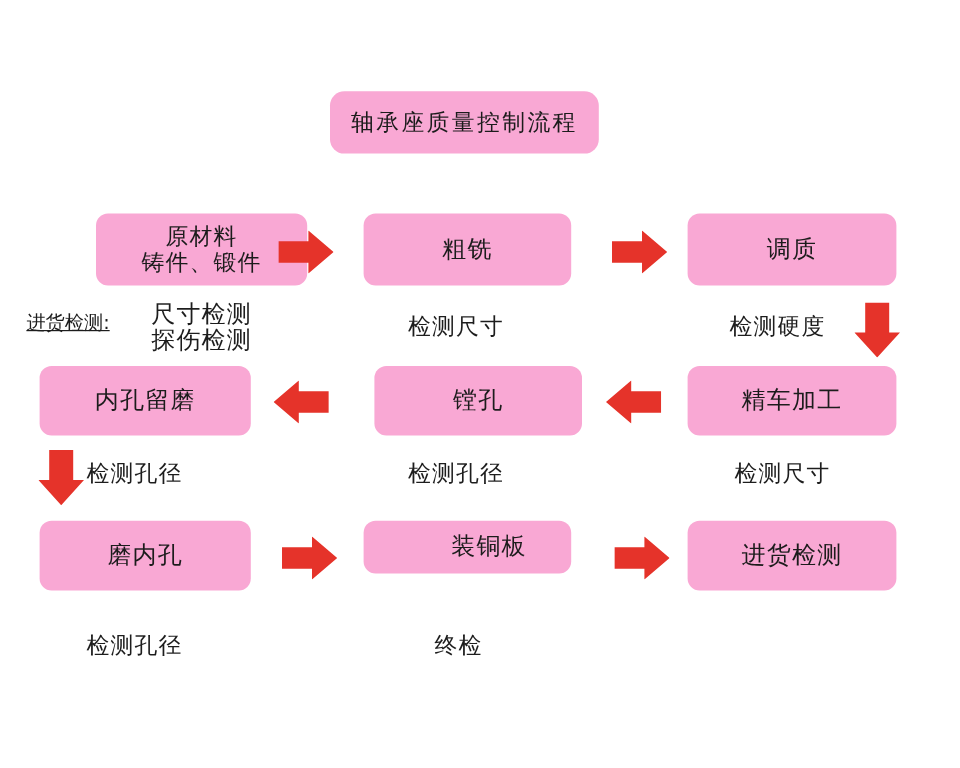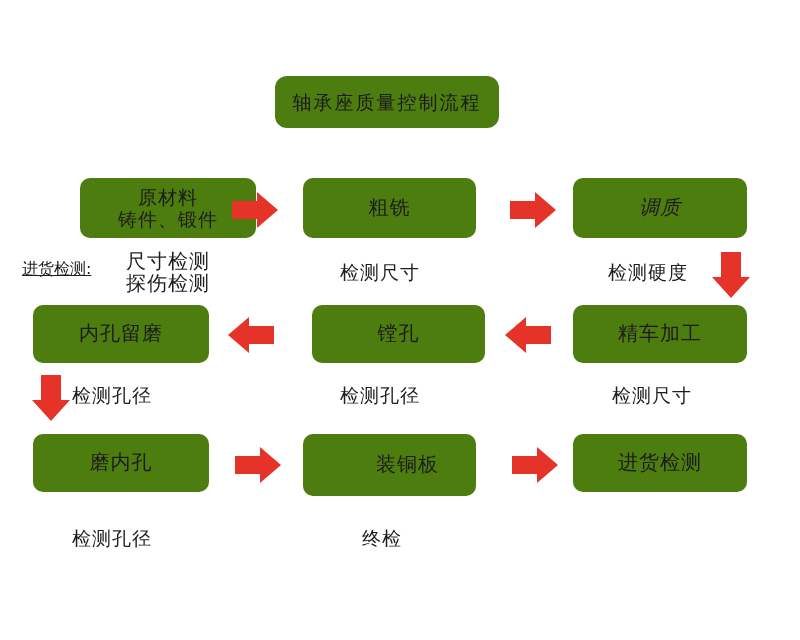--- a/index.html
+++ b/index.html
@@ -17,21 +17,21 @@
   #canvas {
     position: relative;
     width: 800px;
     height: 640px;
     background: #ffffff;
   }
 
   
   .node {
     position: absolute;
-    background: #4d7c0f;
+    background: #f9a8d4;
     border-radius: 10px;
     display: flex;
     align-items: center;
     justify-content: center;
     text-align: center;
     color: #1c1c1c;
     font-size: 20px;
     line-height: 1.16;
     letter-spacing: 1px;
     box-sizing: border-box;
@@ -89,21 +89,21 @@
   </div>
 
   <div class="node" style="left:303px; top:178px; width:173px; height:60px;">粗铣</div>
 
   <div class="arrow" style="left:510px; top:192px;">
     <svg width="46" height="36" viewBox="0 0 46 36" aria-hidden="true">
       <polygon points="0,9 25,9 25,0 46,18 25,36 25,27 0,27" fill="#e5332a"></polygon>
     </svg>
   </div>
 
-  <div class="node" style="left:573px; top:178px; width:174px; height:60px;font-style:italic;">调质</div>
+  <div class="node" style="left:573px; top:178px; width:174px; height:60px;">调质</div>
 
   <div class="caption small-label" style="left:22px; top:260px;">进货检测:</div>
 
   <div class="caption stack" style="left:126px; top:250px;">尺寸检测
 探伤检测</div>
 
   <div class="caption" style="left:340px; top:262px;">检测尺寸</div>
 
   <div class="caption" style="left:608px; top:262px;">检测硬度</div>
 
@@ -144,21 +144,21 @@
   <div class="caption" style="left:612px; top:385px;">检测尺寸</div>
 
   <div class="node" style="left:33px; top:434px; width:176px; height:58px;">磨内孔</div>
 
   <div class="arrow" style="left:235px; top:447px;">
     <svg width="46" height="36" viewBox="0 0 46 36" aria-hidden="true">
       <polygon points="0,9 25,9 25,0 46,18 25,36 25,27 0,27" fill="#e5332a"></polygon>
     </svg>
   </div>
 
-  <div class="node" style="left:303px; top:434px; width:173px; height:62px;padding-left:36px;">装铜板</div>
+  <div class="node" style="left:303px; top:434px; width:173px; height:44px;padding-left:36px;">装铜板</div>
 
   <div class="arrow" style="left:512px; top:447px;">
     <svg width="46" height="36" viewBox="0 0 46 36" aria-hidden="true">
       <polygon points="0,9 25,9 25,0 46,18 25,36 25,27 0,27" fill="#e5332a"></polygon>
     </svg>
   </div>
 
   <div class="node" style="left:573px; top:434px; width:174px; height:58px;">进货检测</div>
 
   <div class="caption" style="left:72px; top:528px;">检测孔径</div>

